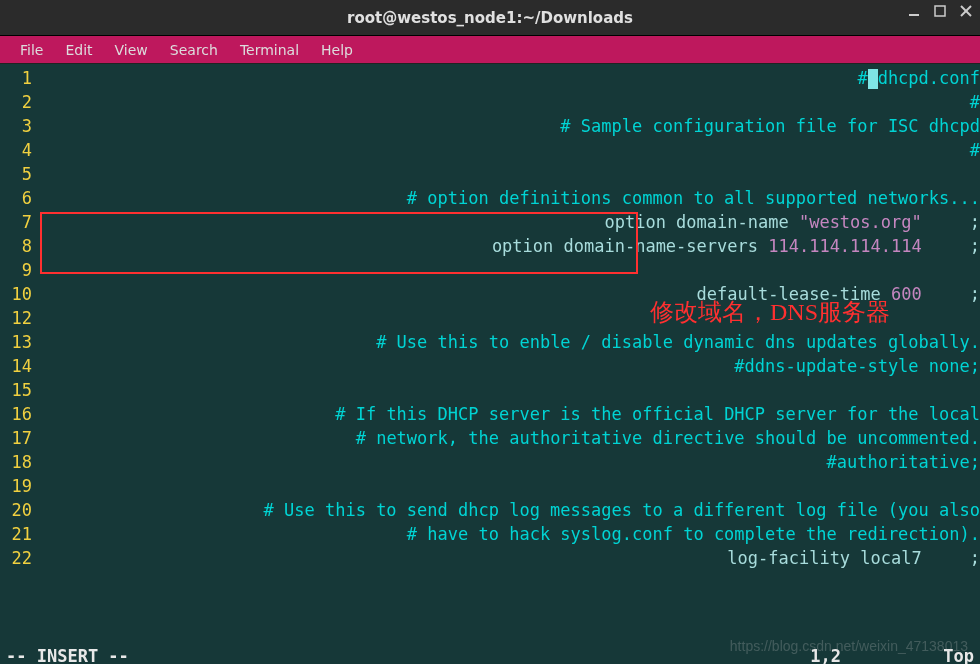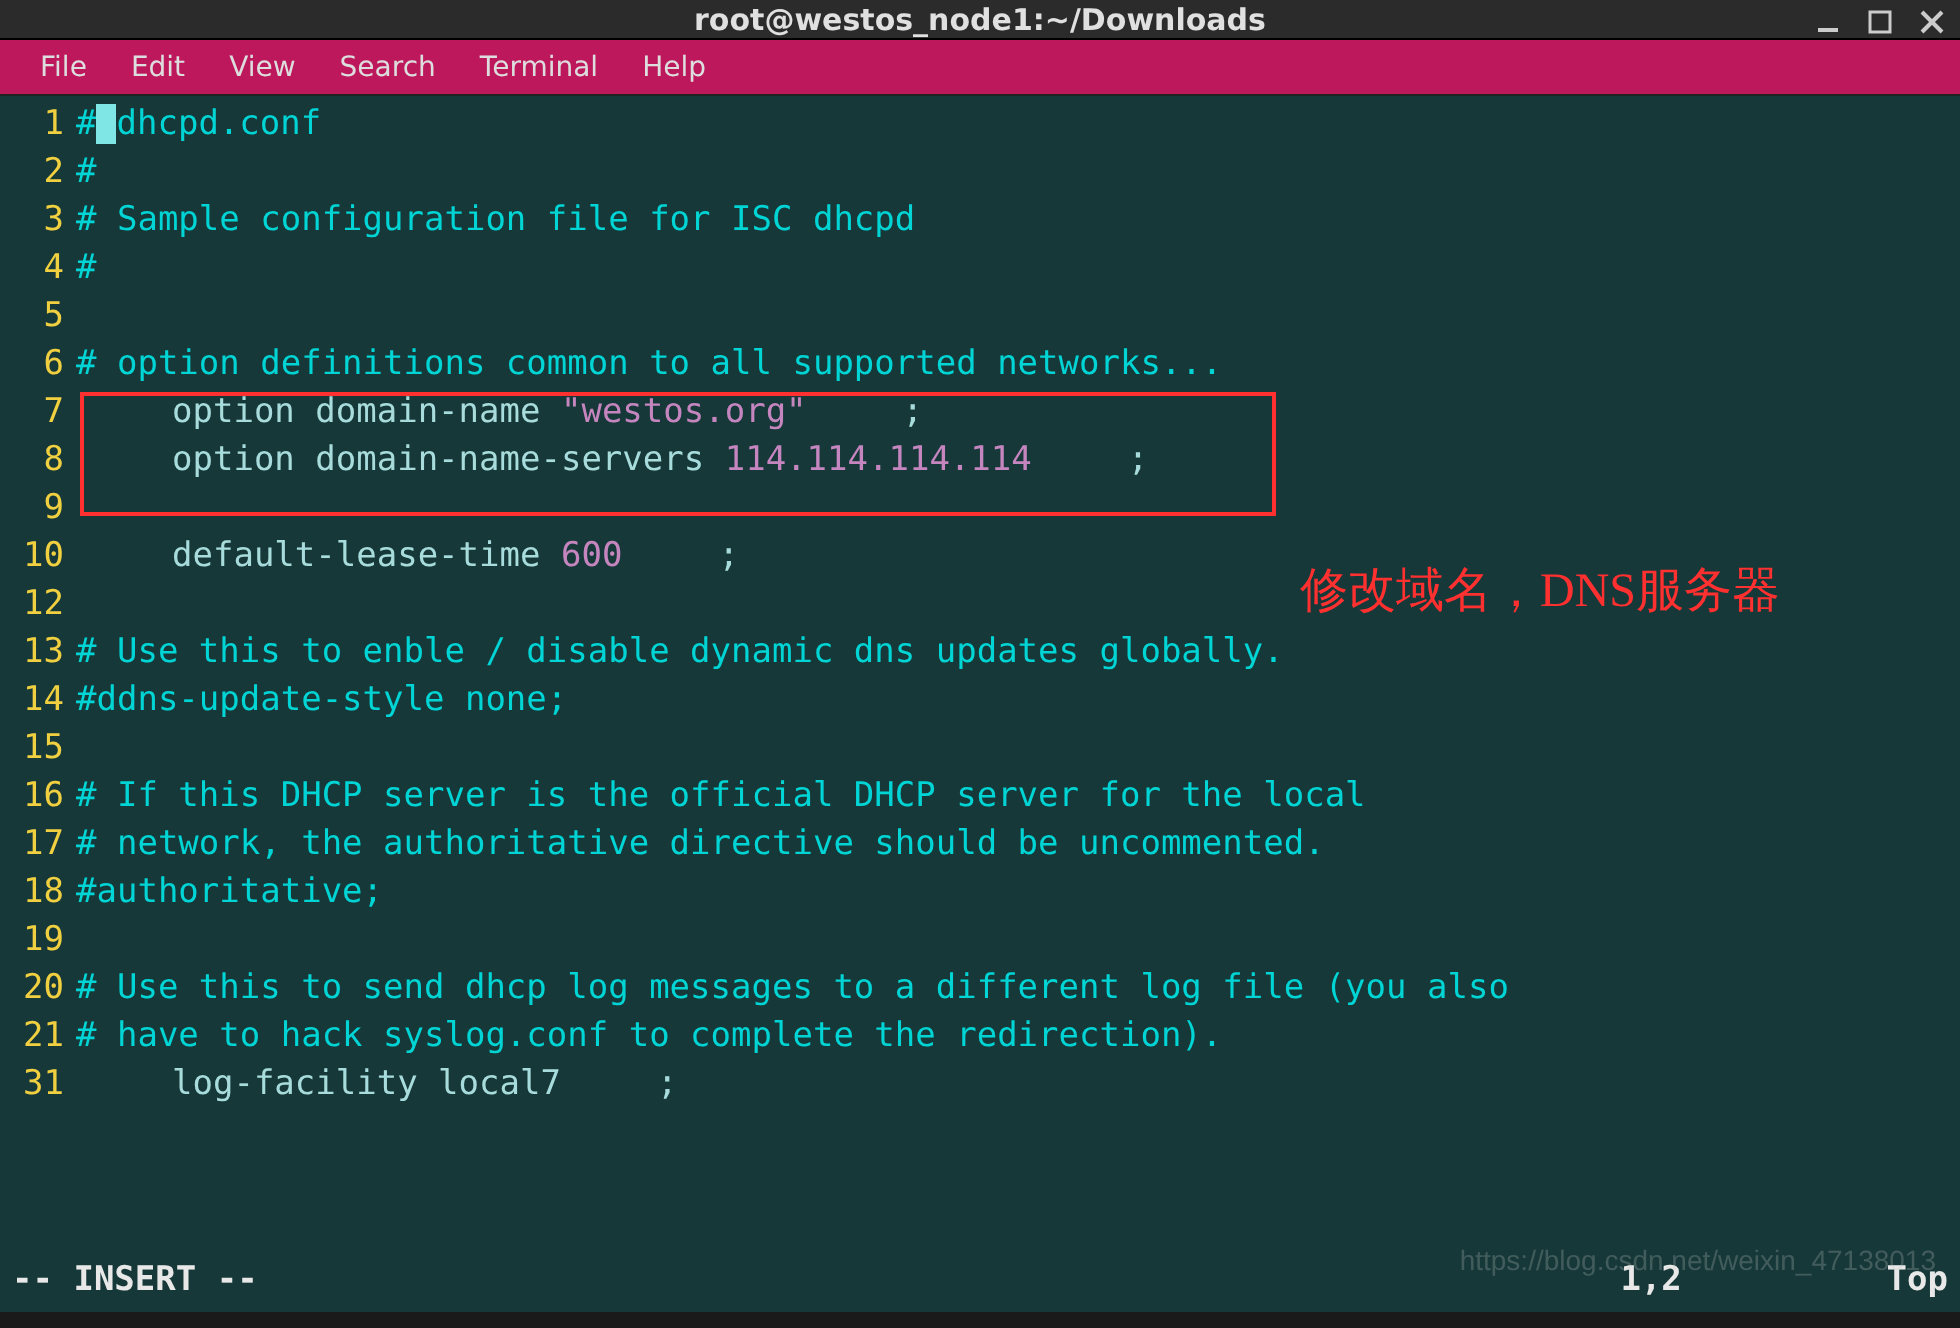--- a/index.html
+++ b/index.html
@@ -6,21 +6,21 @@
     body {
       font-family: "DejaVu Sans Mono", "Consolas", monospace;
       background: #1a1a1a;
       width: 980px;
       height: 664px;
       overflow: hidden;
       position: relative;
     }
     .titlebar {
       background: #2b2b2b;
-      height: 20px;
+      height: 36px;
       display: flex;
       align-items: center;
       justify-content: center;
       position: relative;
       border-bottom: 1px solid #000;
     }
     .titlebar-text {
       color: #e0e0e0;
       font-size: 15px;
       font-weight: bold;
@@ -70,20 +70,21 @@
       color: #f0d040;
       text-align: right;
       width: 38px;
       padding-right: 6px;
       user-select: none;
       flex-shrink: 0;
     }
     .code {
       color: #7fe5e5;
       flex: 1;
+      text-align: right;
     }
     .comment { color: #00d4d4; }
     .keyword { color: #a8dcdc; margin-left: 48px; }
     .string { color: #c586c0; }
     .cursor-block {
       background: #7fe5e5;
       color: #163838;
       display: inline-block;
       width: 10px;
       height: 20px;
@@ -180,21 +181,21 @@
   <div class="row"><span class="gutter">12</span><span class="code"></span></div>
   <div class="row"><span class="gutter">13</span><span class="code comment"># Use this to enble / disable dynamic dns updates globally.</span></div>
   <div class="row"><span class="gutter">14</span><span class="code comment">#ddns-update-style none;</span></div>
   <div class="row"><span class="gutter">15</span><span class="code"></span></div>
   <div class="row"><span class="gutter">16</span><span class="code comment"># If this DHCP server is the official DHCP server for the local</span></div>
   <div class="row"><span class="gutter">17</span><span class="code comment"># network, the authoritative directive should be uncommented.</span></div>
   <div class="row"><span class="gutter">18</span><span class="code comment">#authoritative;</span></div>
   <div class="row"><span class="gutter">19</span><span class="code"></span></div>
   <div class="row"><span class="gutter">20</span><span class="code comment"># Use this to send dhcp log messages to a different log file (you also</span></div>
   <div class="row"><span class="gutter">21</span><span class="code comment"># have to hack syslog.conf to complete the redirection).</span></div>
-  <div class="row"><span class="gutter">31</span><span class="code"><span class="keyword">log-facility local7</span><span class="keyword">;</span></span></div>
+  <div class="row"><span class="gutter">22</span><span class="code"><span class="keyword">log-facility local7</span><span class="keyword">;</span></span></div>
 
   <div class="boxed"></div>
   <div class="annotation">修改域名，DNS服务器</div>
 
   <div class="statusbar">
     <span>-- INSERT --</span>
     <span>
       <span>1,2</span>
       &nbsp;&nbsp;&nbsp;&nbsp;&nbsp;&nbsp;&nbsp;&nbsp;
       <span>Top</span>

